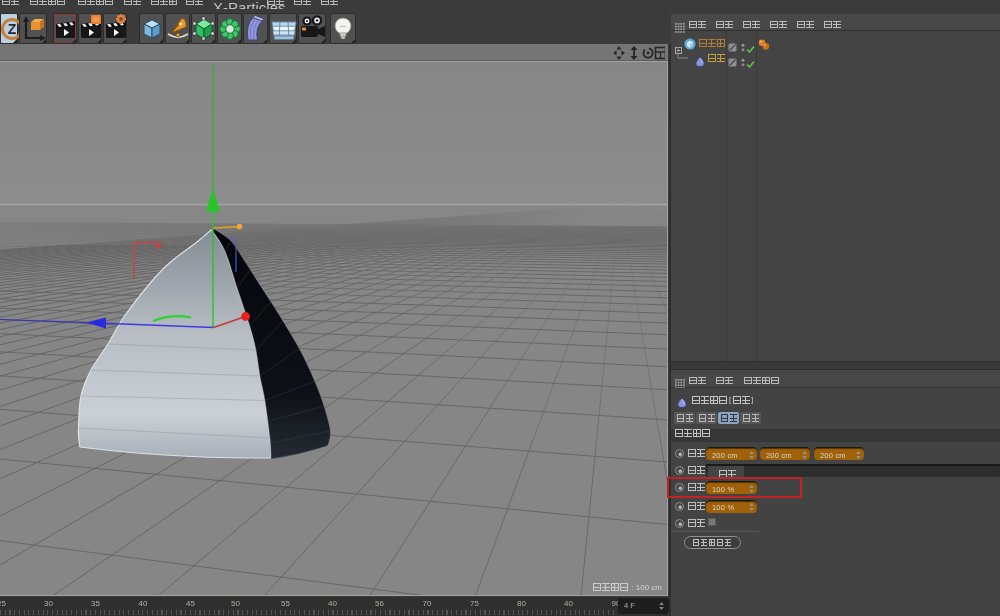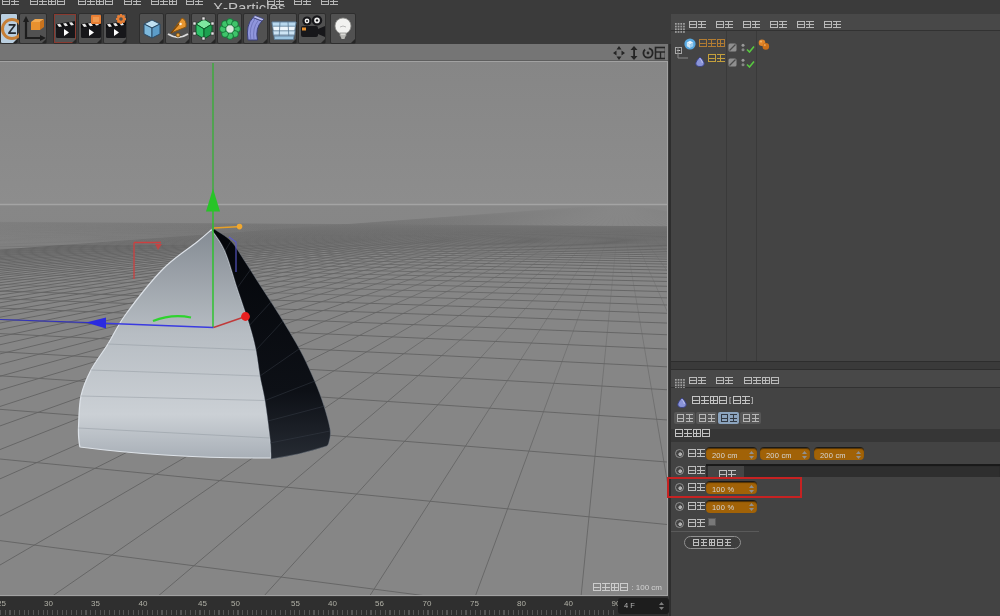--- a/index.html
+++ b/index.html
@@ -464,23 +464,23 @@
 <path d="M229,236 L236,241 L236,271" stroke="#5a5ace" stroke-width="1.1" fill="none"></path>
 
 </svg>
       <div id="gridlabel"><span style="color:#d2d2d2"><i class="ca s8"></i><i class="cb s8"></i><i class="cc s8"></i><i class="ca s8"></i></span><span style="color:#d2d2d2"> : 100 cm</span></div>
     </div>
 <div id="timeline">
       <div class="tnum" style="left:-3px">25</div>
       <div class="tnum" style="left:44px">30</div>
       <div class="tnum" style="left:91px">35</div>
       <div class="tnum" style="left:138.5px">40</div>
-      <div class="tnum" style="left:198px">45</div>
+      <div class="tnum" style="left:186px">45</div>
       <div class="tnum" style="left:231px">50</div>
-      <div class="tnum" style="left:291px">55</div>
+      <div class="tnum" style="left:281px">55</div>
       <div class="tnum" style="left:328px">40</div>
       <div class="tnum" style="left:375px">56</div>
       <div class="tnum" style="left:422.5px">70</div>
       <div class="tnum" style="left:470px">75</div>
       <div class="tnum" style="left:517px">80</div>
       <div class="tnum" style="left:564px">40</div>
       <div class="tnum" style="left:611.5px">90</div>
       <div id="ticks"></div>
       <div id="fbox"><span style="margin-left:6px">4 F</span><svg width="5" height="8" viewBox="0 0 5 8" style="position:absolute;right:5px;top:4px">
           <path d="M2.5,0 L5,3 L0,3 Z" fill="#7e7e7e"></path>

